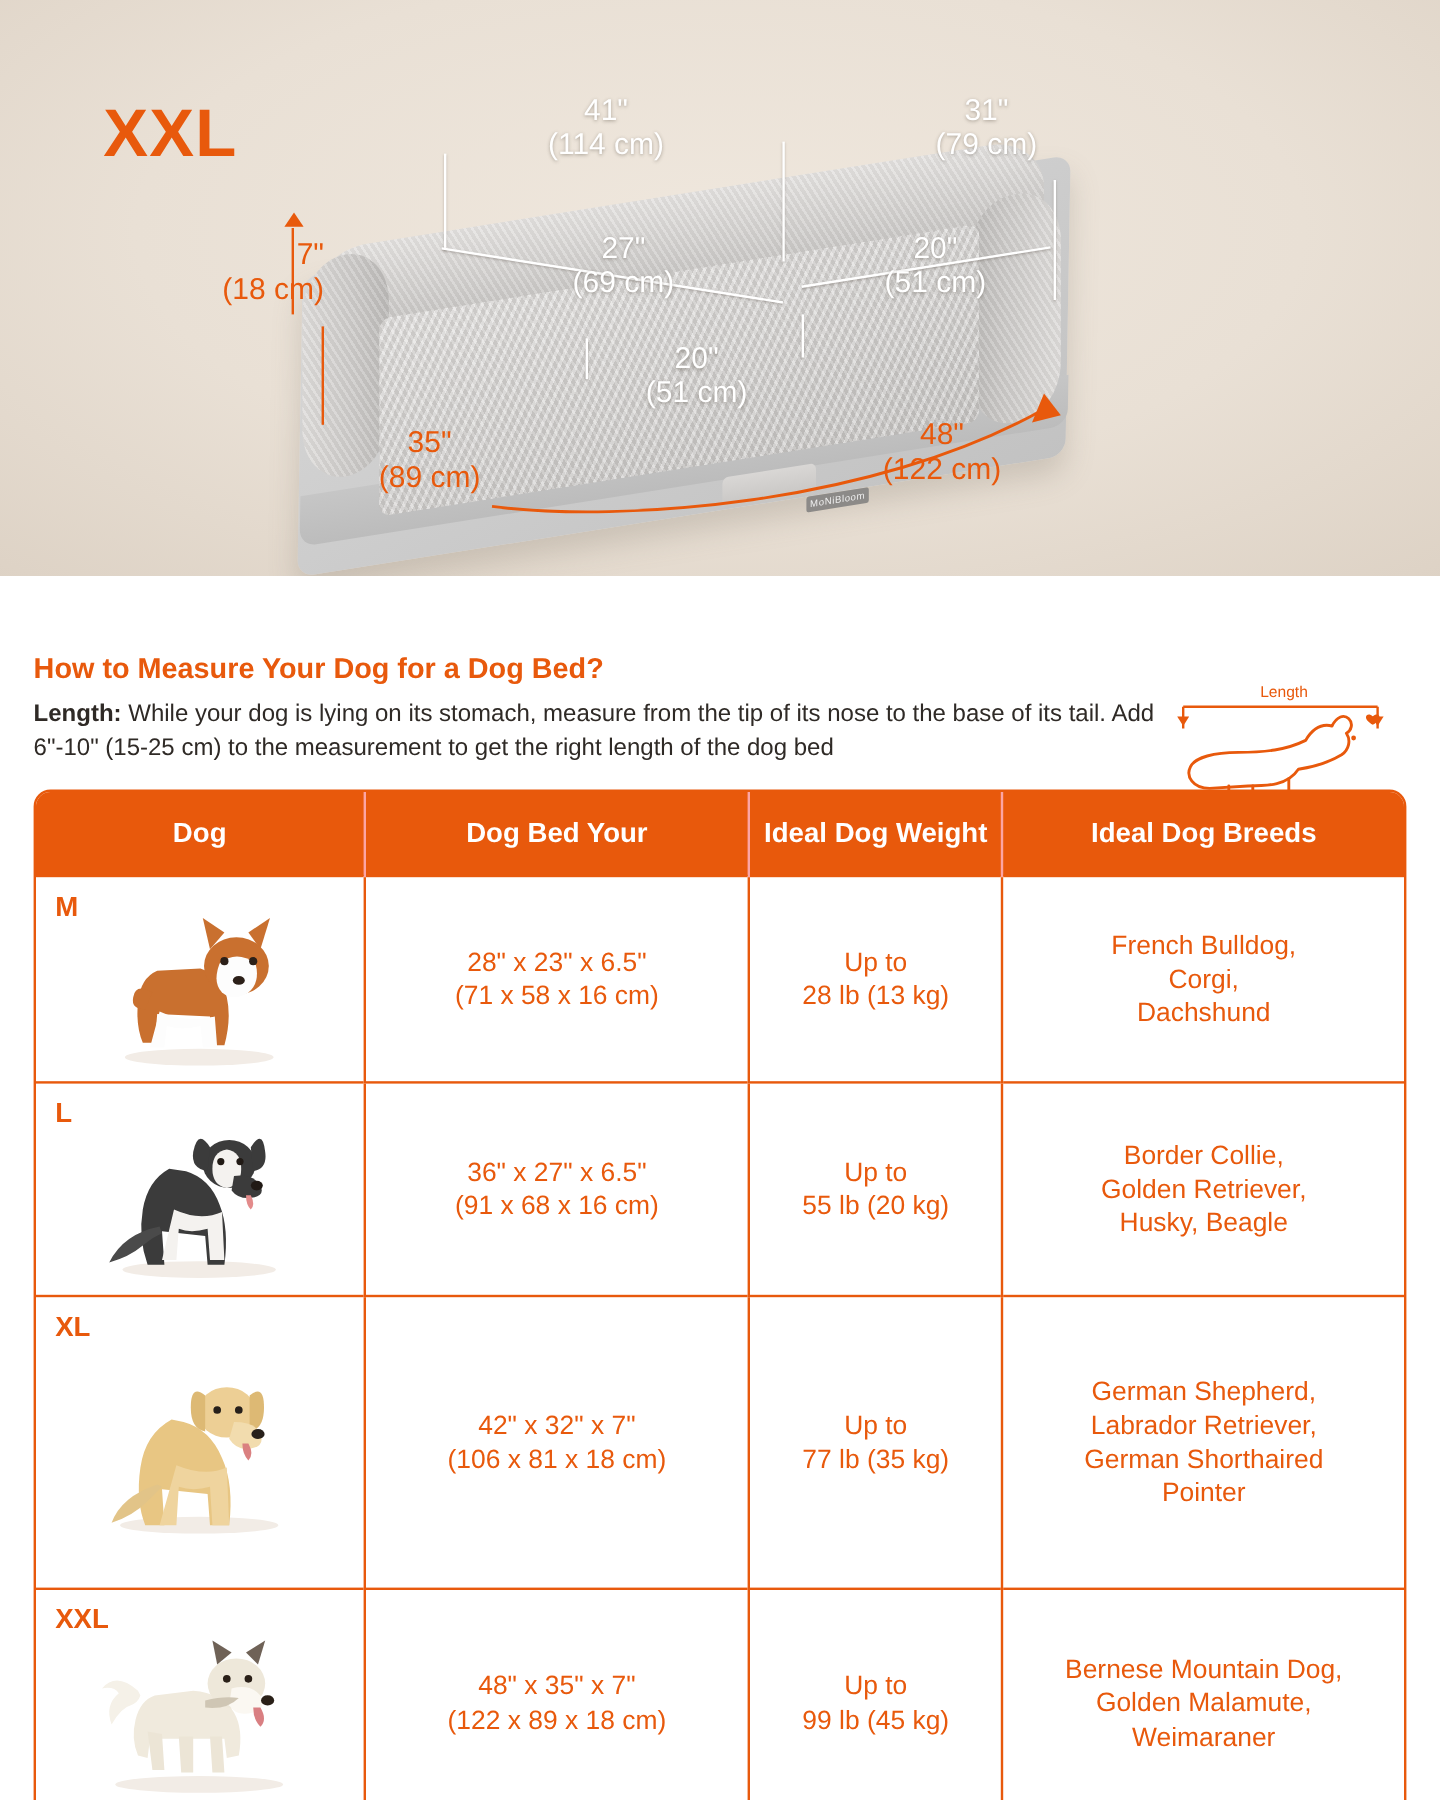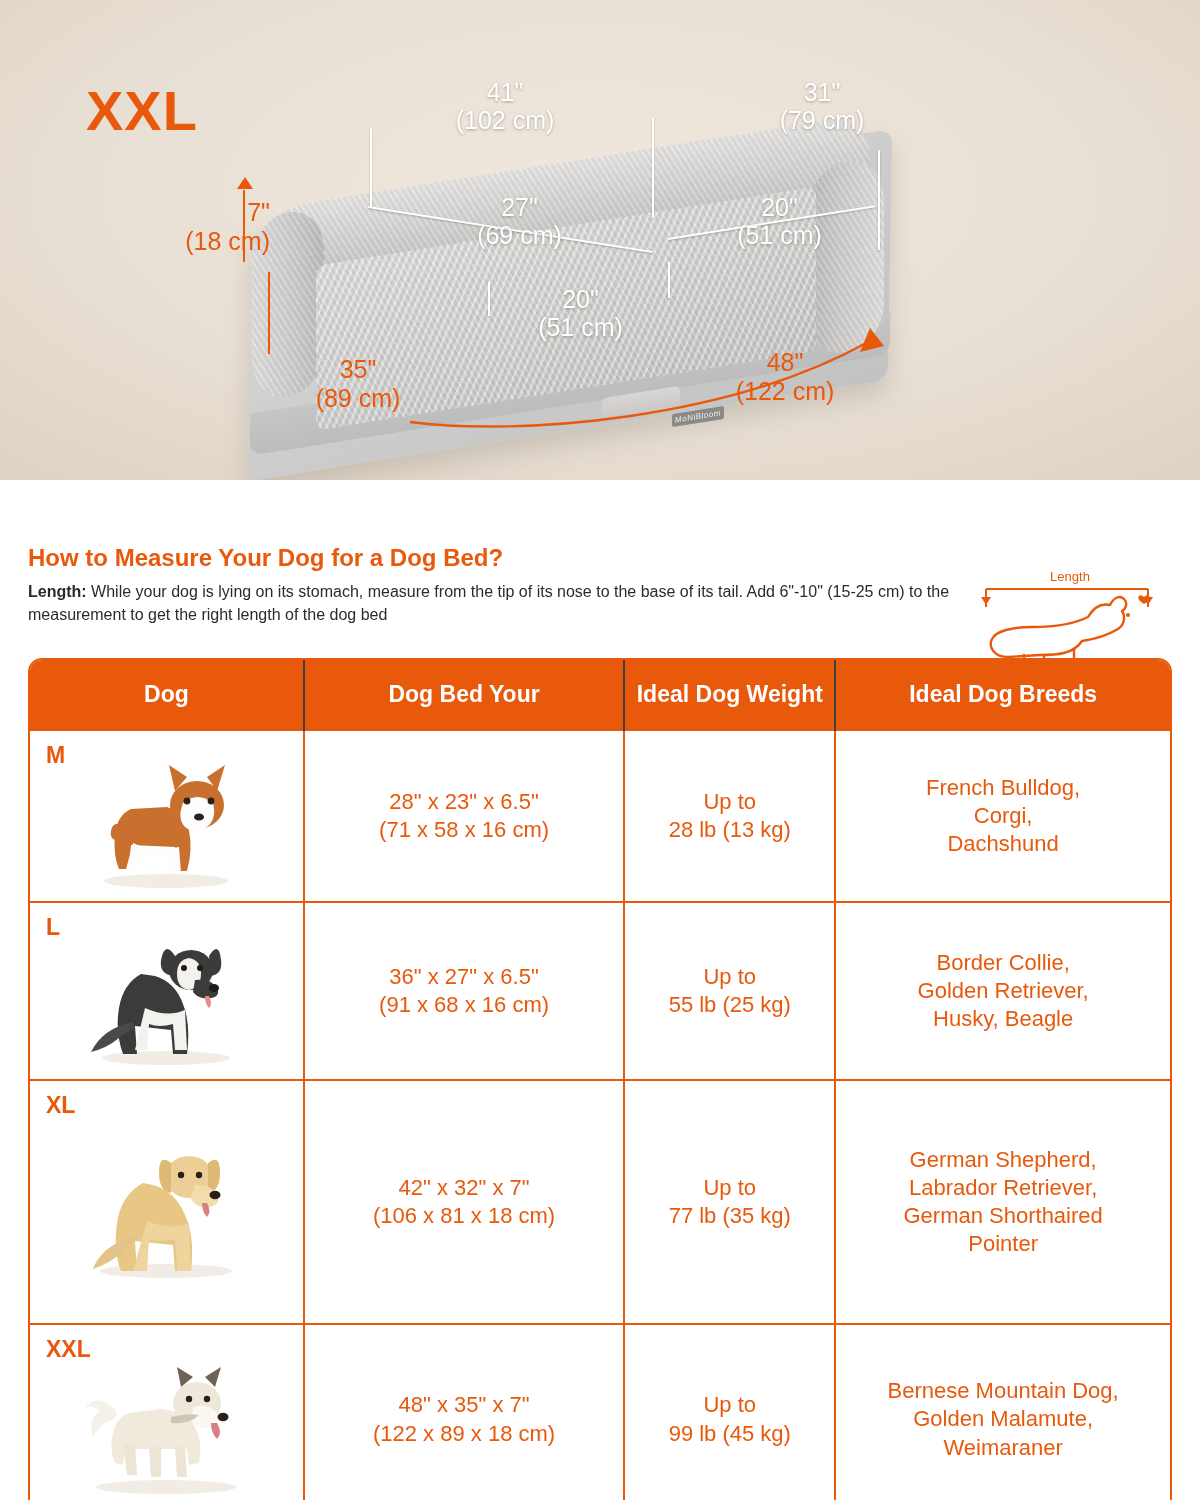--- a/index.html
+++ b/index.html
@@ -180,21 +180,21 @@
     top: 25px;
     font-size: 24px;
     font-weight: bold;
     color: #e8590c;
   }
   .measure-body {
     position: absolute;
     left: 28px;
     top: 62px;
     width: 950px;
-    font-size: 16px;
+    font-size: 20px;
     color: #2f2a26;
     line-height: 1.42;
   }
   .measure-body b { font-weight: bold; }
   .measure-note { display: block; margin-top: 2px; }
 
   .dog-diagram {
     position: absolute;
     right: 42px;
     top: 48px;
@@ -218,21 +218,21 @@
     border-collapse: collapse;
     table-layout: fixed;
   }
   thead th {
     background: #e8590c;
     color: #ffffff;
     font-size: 23px;
     font-weight: bold;
     height: 70px;
     text-align: center;
-    border-right: 2px solid #404040;
+    border-right: 2px solid #fca5a5;
   }
   thead th:last-child { border-right: none; }
   tbody td {
     border-top: 2px solid #e8590c;
     border-right: 2px solid #e8590c;
     color: #e8590c;
     font-size: 22px;
     text-align: center;
     vertical-align: middle;
     line-height: 1.28;
@@ -297,21 +297,21 @@
     <div class="bed-tab"></div>
     <div class="bed-logo">MoNiBloom</div>
   </div>
 
   <div class="wline" style="left:370px; top:128px; width:2px; height:80px;"></div>
   <div class="wline" style="left:652px; top:118px; width:2px; height:100px;"></div>
   <div class="wline" style="left:878px; top:150px; width:2px; height:100px;"></div>
 
   <div class="dim-white" style="left:415px; top:78px; width:180px;">
     <span>41"</span><br>
-    <span>(102 cm)</span>
+    <span>(114 cm)</span>
   </div>
   <div class="dim-white" style="left:742px; top:78px; width:160px;">
     <span>31"</span><br>
     <span>(79 cm)</span>
   </div>
 
   <div class="wline" style="left:368px; top:206px; width:288px; height:2px; transform: rotate(9deg); transform-origin:left center;"></div>
   <div class="wline" style="left:668px; top:238px; width:210px; height:2px; transform: rotate(-9deg); transform-origin:left center;"></div>
 
   <div class="dim-white" style="left:432px; top:193px; width:175px;">
@@ -433,21 +433,21 @@
             <path d="M138 74 q4 8 0 12 q-4 -4 -4 -12z" fill="#e38b8b"></path>
             <path d="M62 100 q-30 6 -42 30 q16 -4 28 -14 q10 -8 16 -10z" fill="#4a4a4a"></path>
           </svg>
         </td>
         <td class="size-lines">
           <span>36" x 27" x 6.5"</span>
           <span>(91 x 68 x 16 cm)</span>
         </td>
         <td class="size-lines">
           <span>Up to</span>
-          <span>55 lb (25 kg)</span>
+          <span>55 lb (20 kg)</span>
         </td>
         <td style="white-space: pre-line;">Border Collie,
 Golden Retriever,
 Husky, Beagle</td>
       </tr>
 
       <tr class="row-xl">
         <td class="dog-cell">
           <span class="dog-size-tag">XL</span>
           <svg class="dog-photo" viewBox="0 0 190 150">

